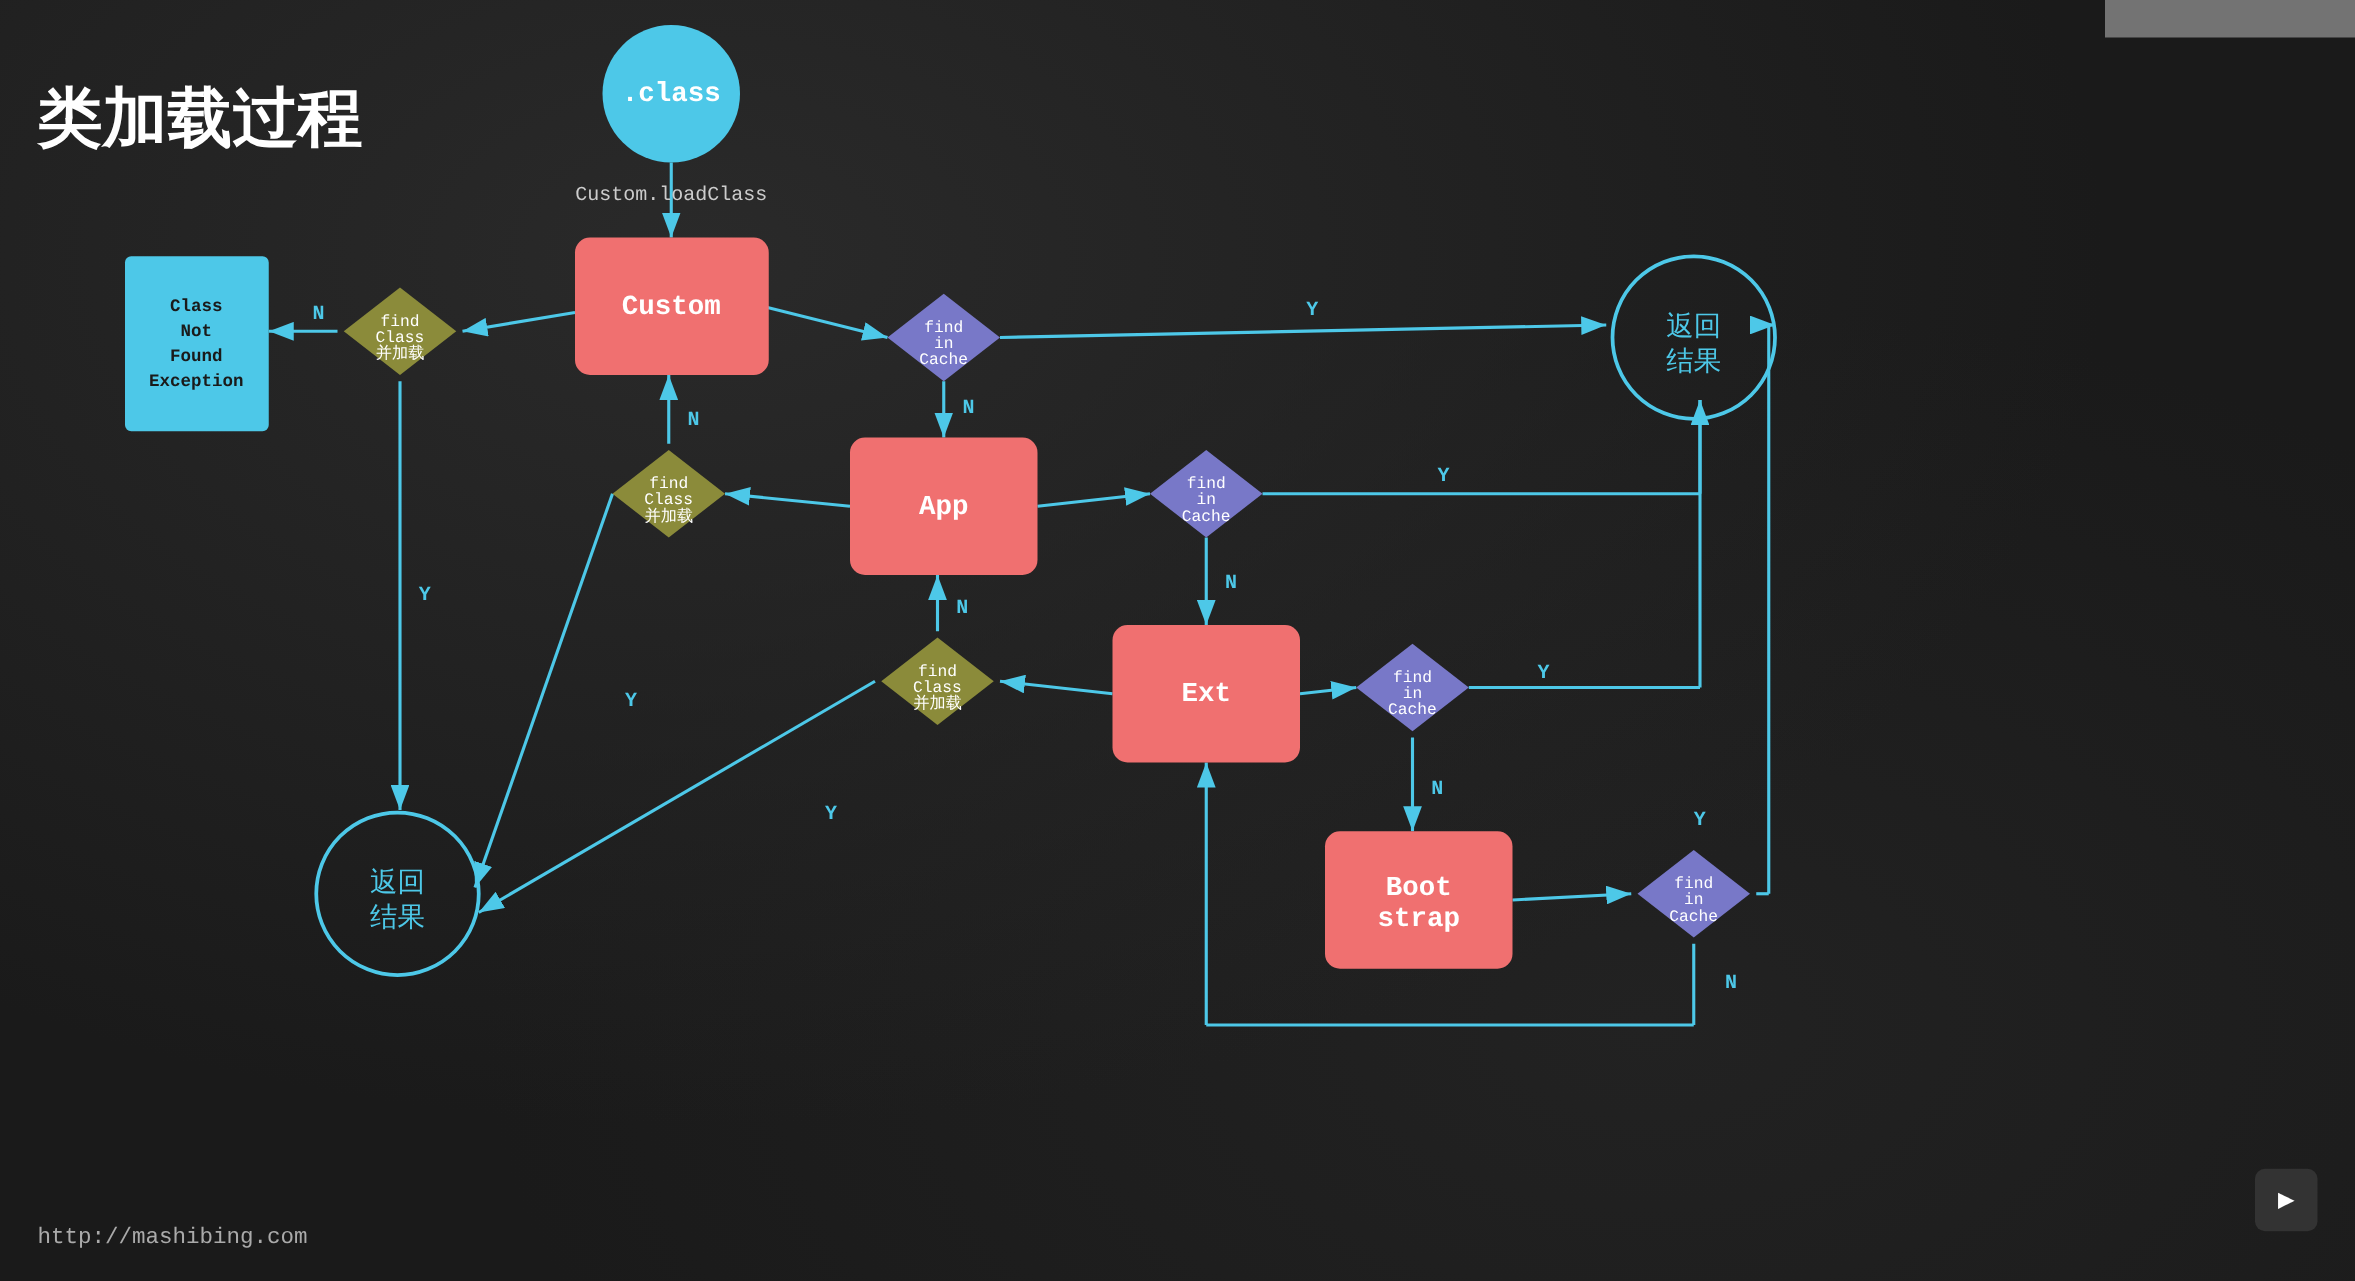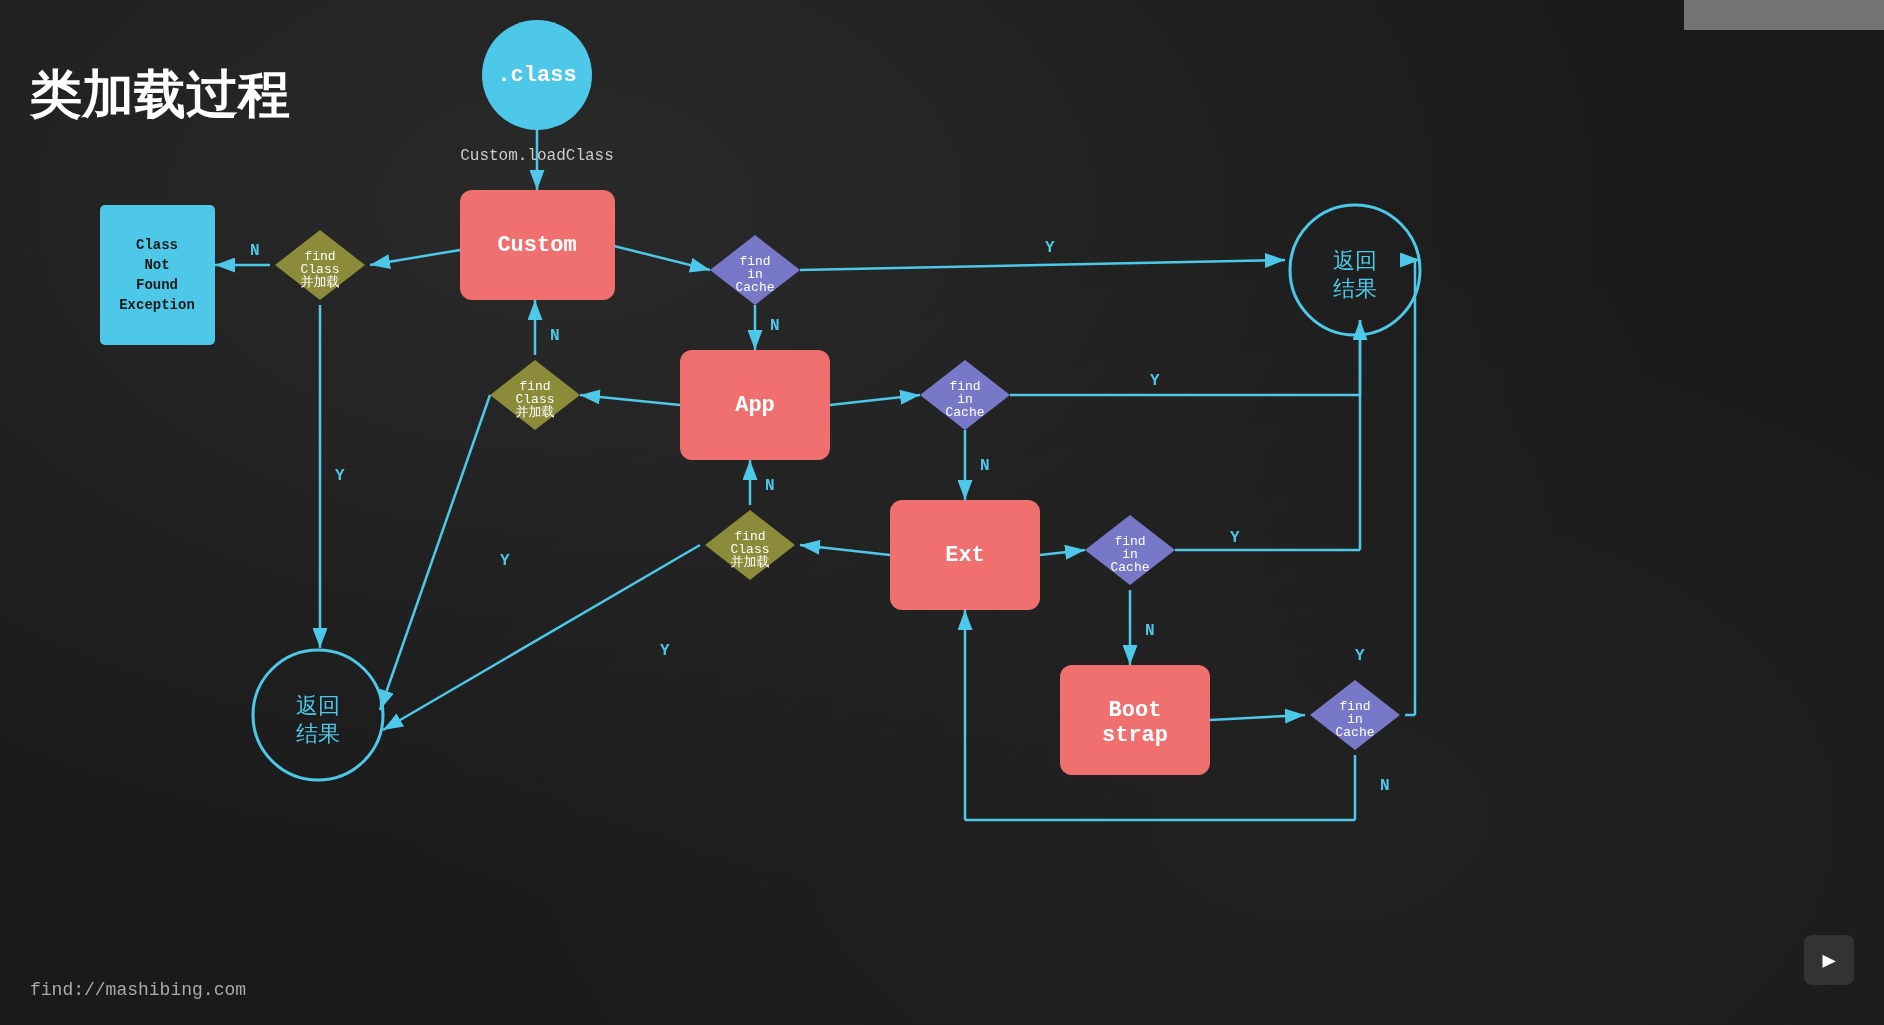--- a/index.html
+++ b/index.html
@@ -112,21 +112,21 @@
       width: 200px;
       height: 30px;
       background: #ccc;
       opacity: 0.5;
     }
   </style>
 </head>
 <body>
 
 <div class="page-title">类加载过程</div>
-<div class="footer-url">find://mashibing.com</div>
+<div class="footer-url">http://mashibing.com</div>
 <div class="watermark"></div>
 <div class="play-btn"></div>
 
 <svg class="diagram-svg" viewBox="0 0 1884 1025">
   <defs>
     <marker id="arrowhead" markerWidth="8" markerHeight="6" refX="8" refY="3" orient="auto">
       <polygon points="0 0, 8 3, 0 6" fill="#4dc8e8"></polygon>
     </marker>
     <filter id="shadow">
       <feDropShadow dx="2" dy="2" stdDeviation="3" flood-opacity="0.4"></feDropShadow>

